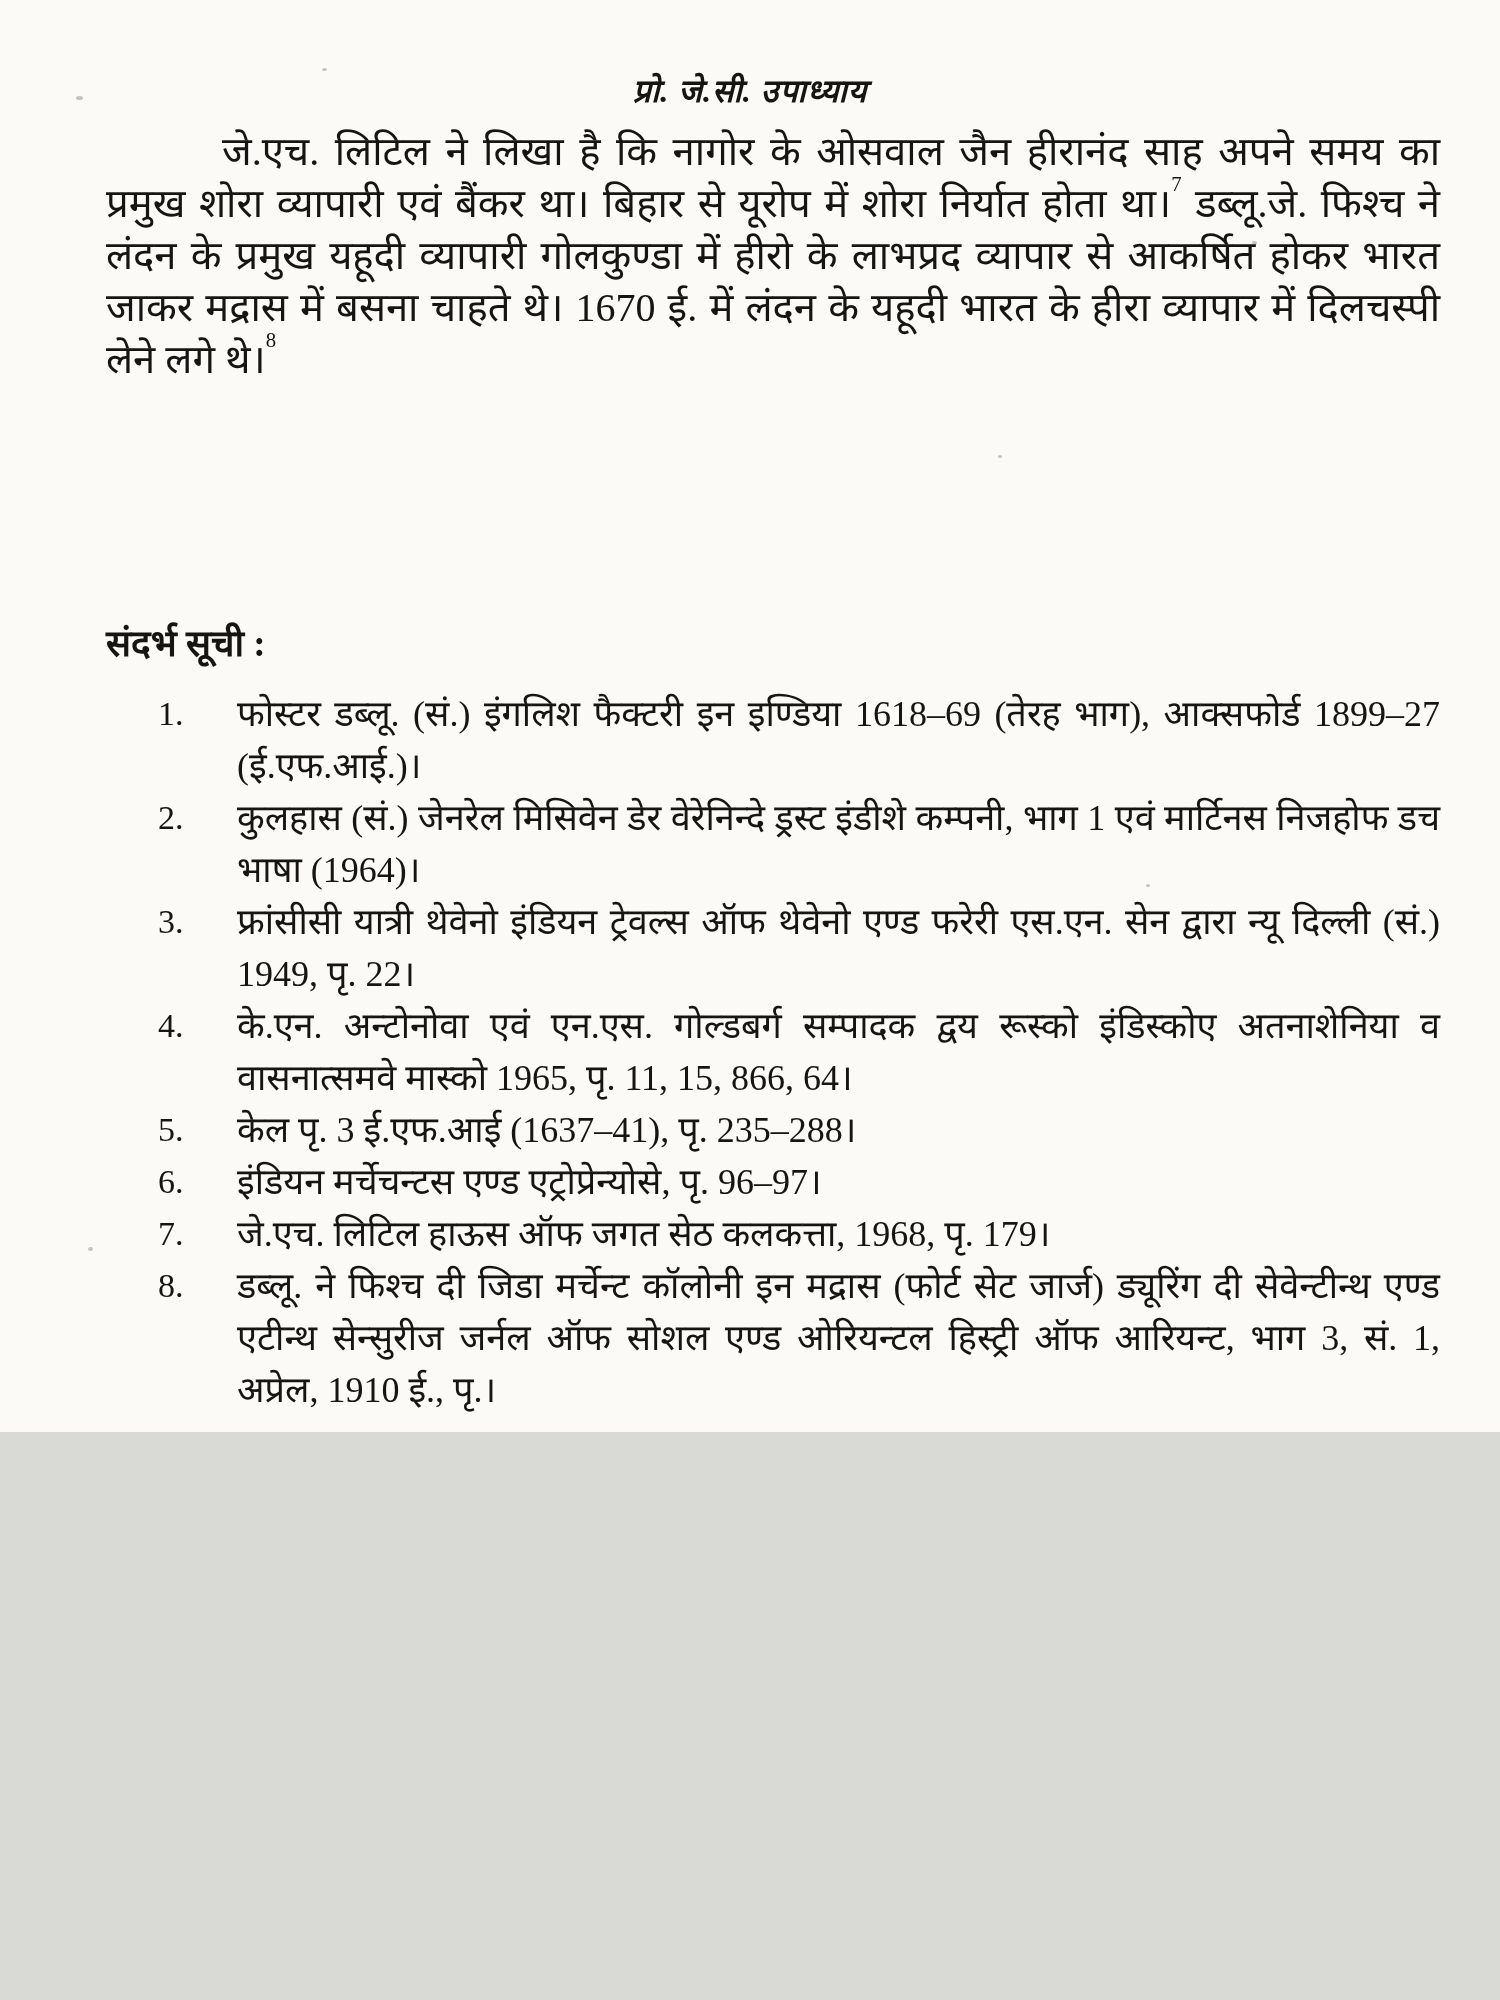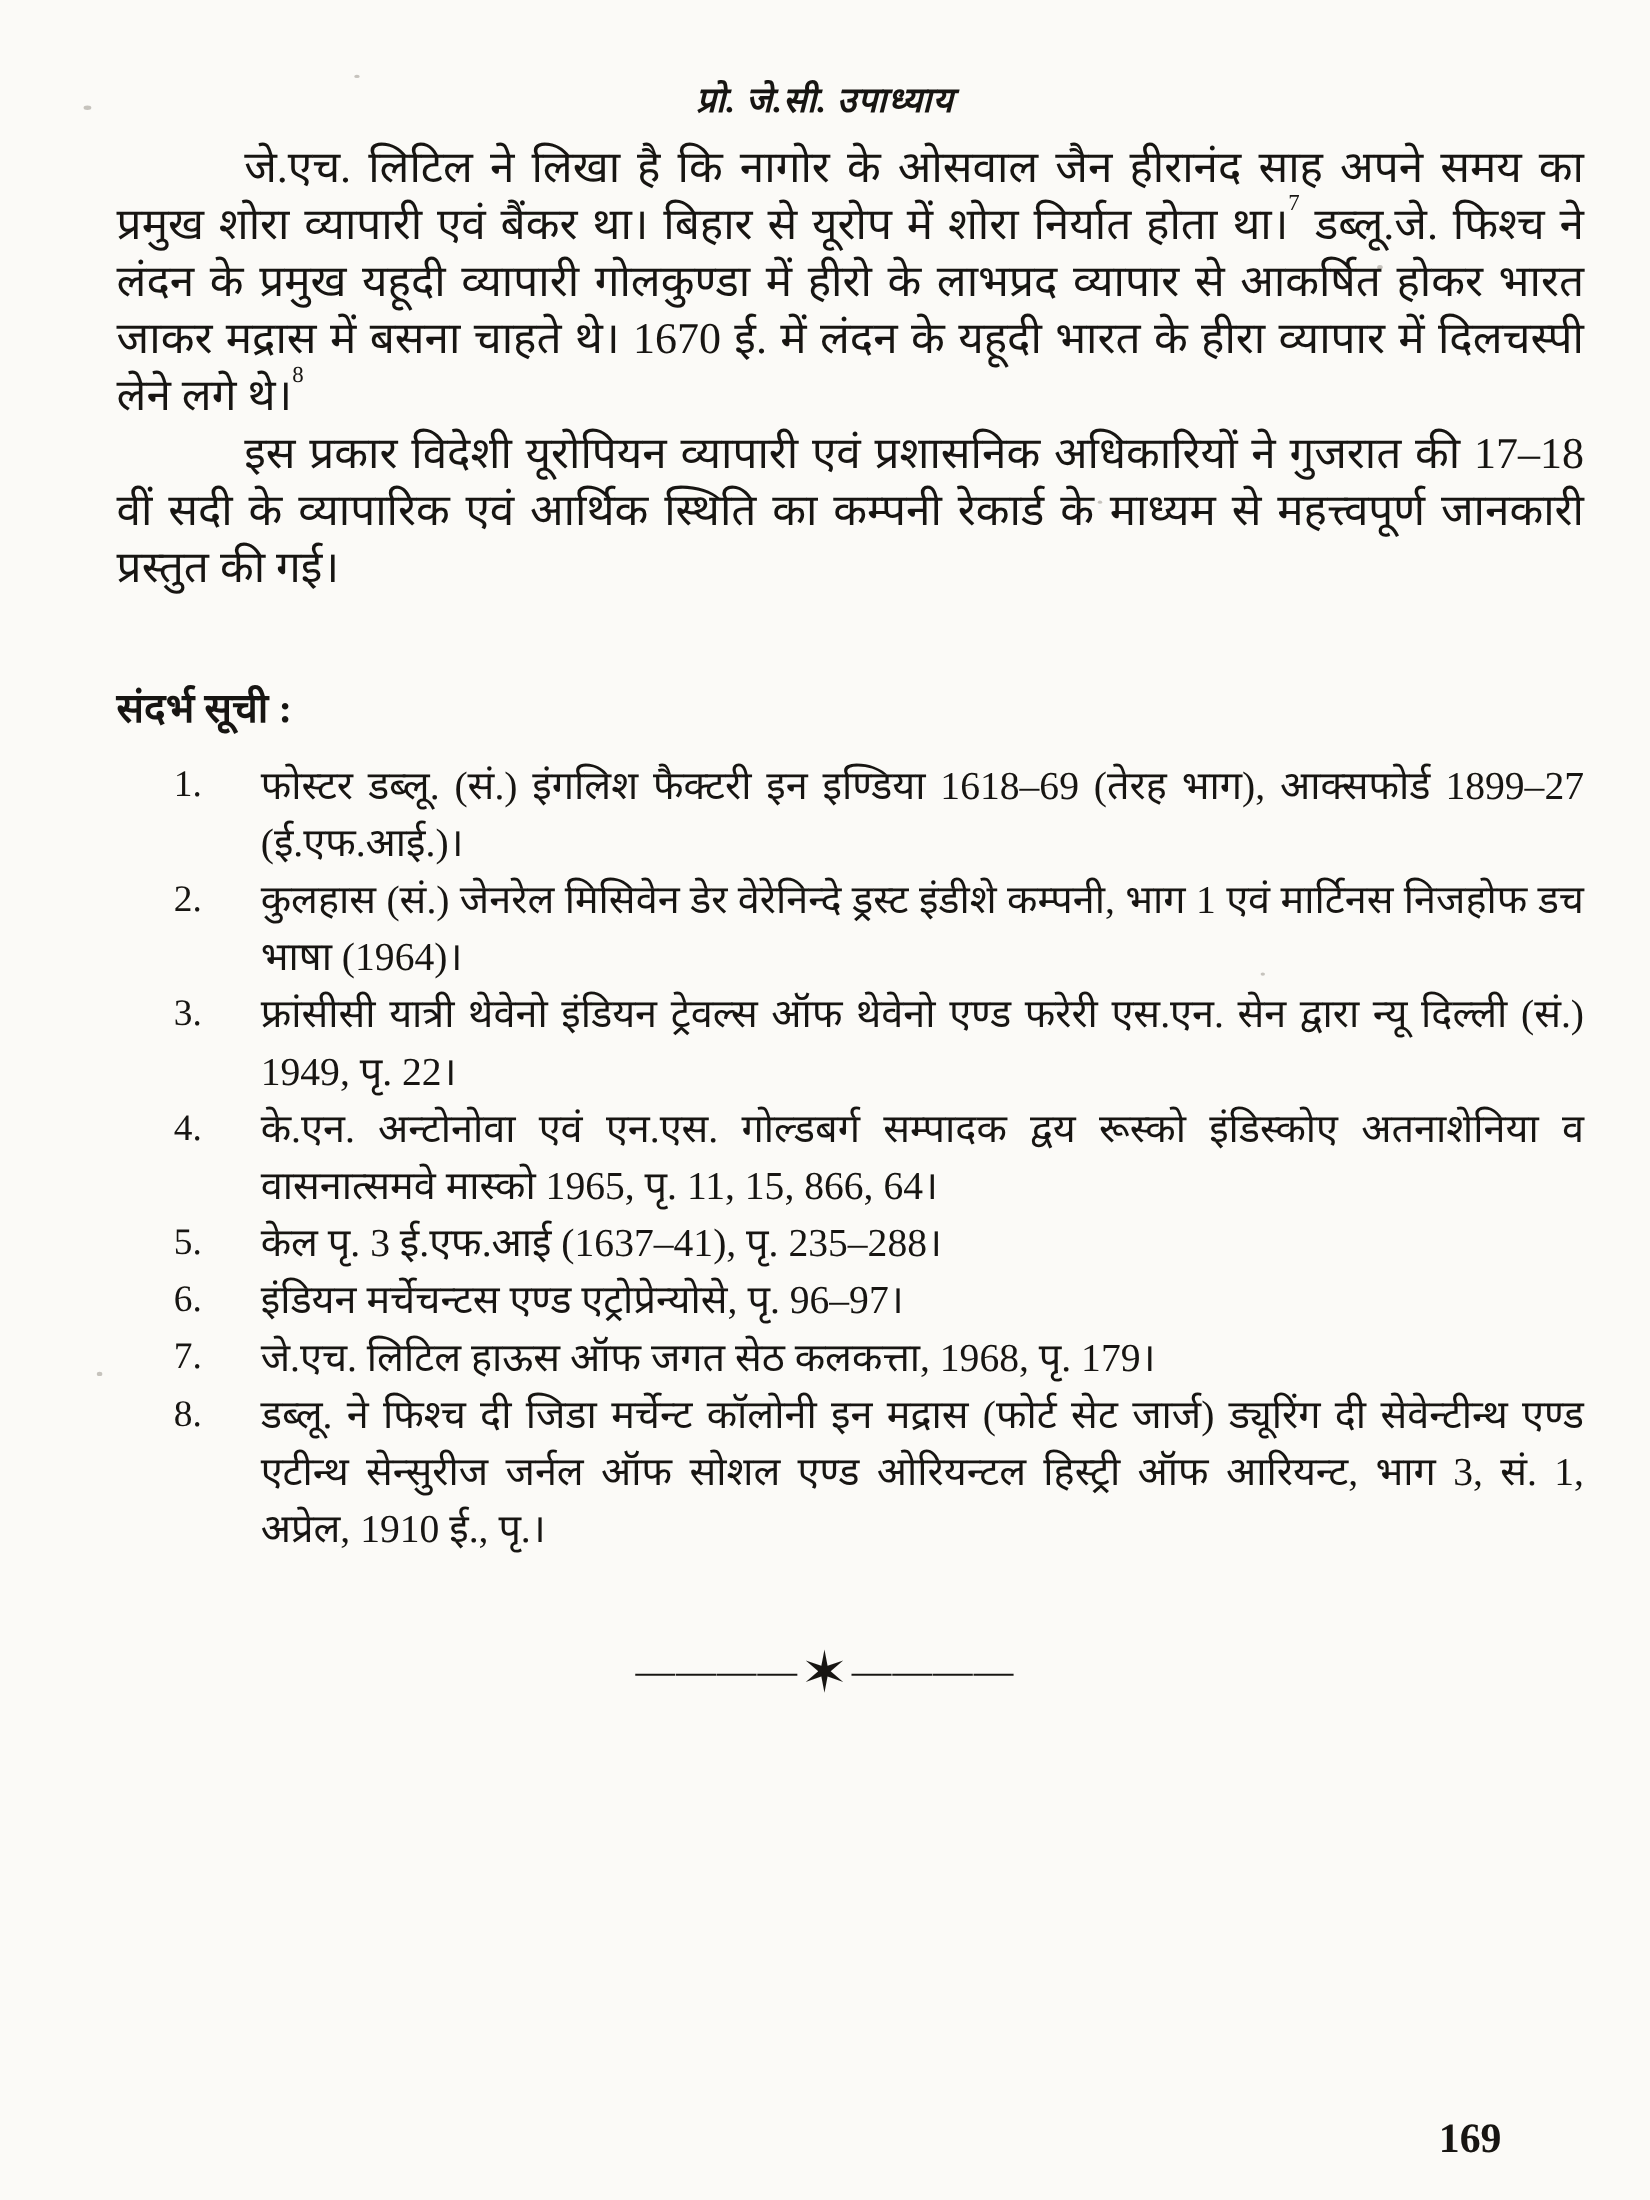--- a/index.html
+++ b/index.html
@@ -1,20 +1,20 @@
 <!DOCTYPE html>
 <html lang="hi"><head>
 <meta charset="utf-8">
 <style>
   html, body { margin: 0; padding: 0; }
   body { background: #d9d9d6; }
   .page {
     position: relative;
     width: 1500px;
-    height: 2000px;
+    height: 1432px;
     margin: 0 auto;
     background: #fbfaf7;
     color: #171512;
     font-family: "Liberation Serif", "DejaVu Serif", serif;
     overflow: hidden;
   }
   .doc-header {
     position: absolute;
     top: 68px; left: 0;
     width: 100%;
@@ -105,21 +105,20 @@
   <div class="speck s3"></div>
   <div class="speck s4"></div>
   <div class="speck s5"></div>
   <div class="speck s6"></div>
 
   <div class="doc-header">प्रो. जे.सी. उपाध्याय</div>
 
   <div class="body-text">
     <p class="para"><span>जे.एच. लिटिल ने लिखा है कि नागोर के ओसवाल जैन हीरानंद साह अपने समय का प्रमुख शोरा व्यापारी एवं बैंकर था। बिहार से यूरोप में शोरा निर्यात होता था।</span><sup>7</sup>
       <span>डब्लू.जे. फिश्च ने लंदन के प्रमुख यहूदी व्यापारी गोलकुण्डा में हीरो के लाभप्रद व्यापार से आकर्षित होकर भारत जाकर मद्रास में बसना चाहते थे। 1670 ई. में लंदन के यहूदी भारत के हीरा व्यापार में दिलचस्पी लेने लगे थे।</span><sup>8</sup></p>
-    <p class="para">इस प्रकार विदेशी यूरोपियन व्यापारी एवं प्रशासनिक अधिकारियों ने गुजरात की 17–18 वीं सदी के व्यापारिक एवं आर्थिक स्थिति का कम्पनी रेकार्ड के माध्यम से महत्त्वपूर्ण जानकारी प्रस्तुत की गई।</p>
   </div>
 
   <div class="ref-heading">संदर्भ सूची :</div>
 
   <div class="ref-list">
     <div class="ref-item">
       <span class="ref-num">1.</span>
       <span class="ref-text">फोस्टर डब्लू. (सं.) इंगलिश फैक्टरी इन इण्डिया 1618–69 (तेरह भाग), आक्सफोर्ड 1899–27 (ई.एफ.आई.)।</span>
     </div>
     <div class="ref-item">

